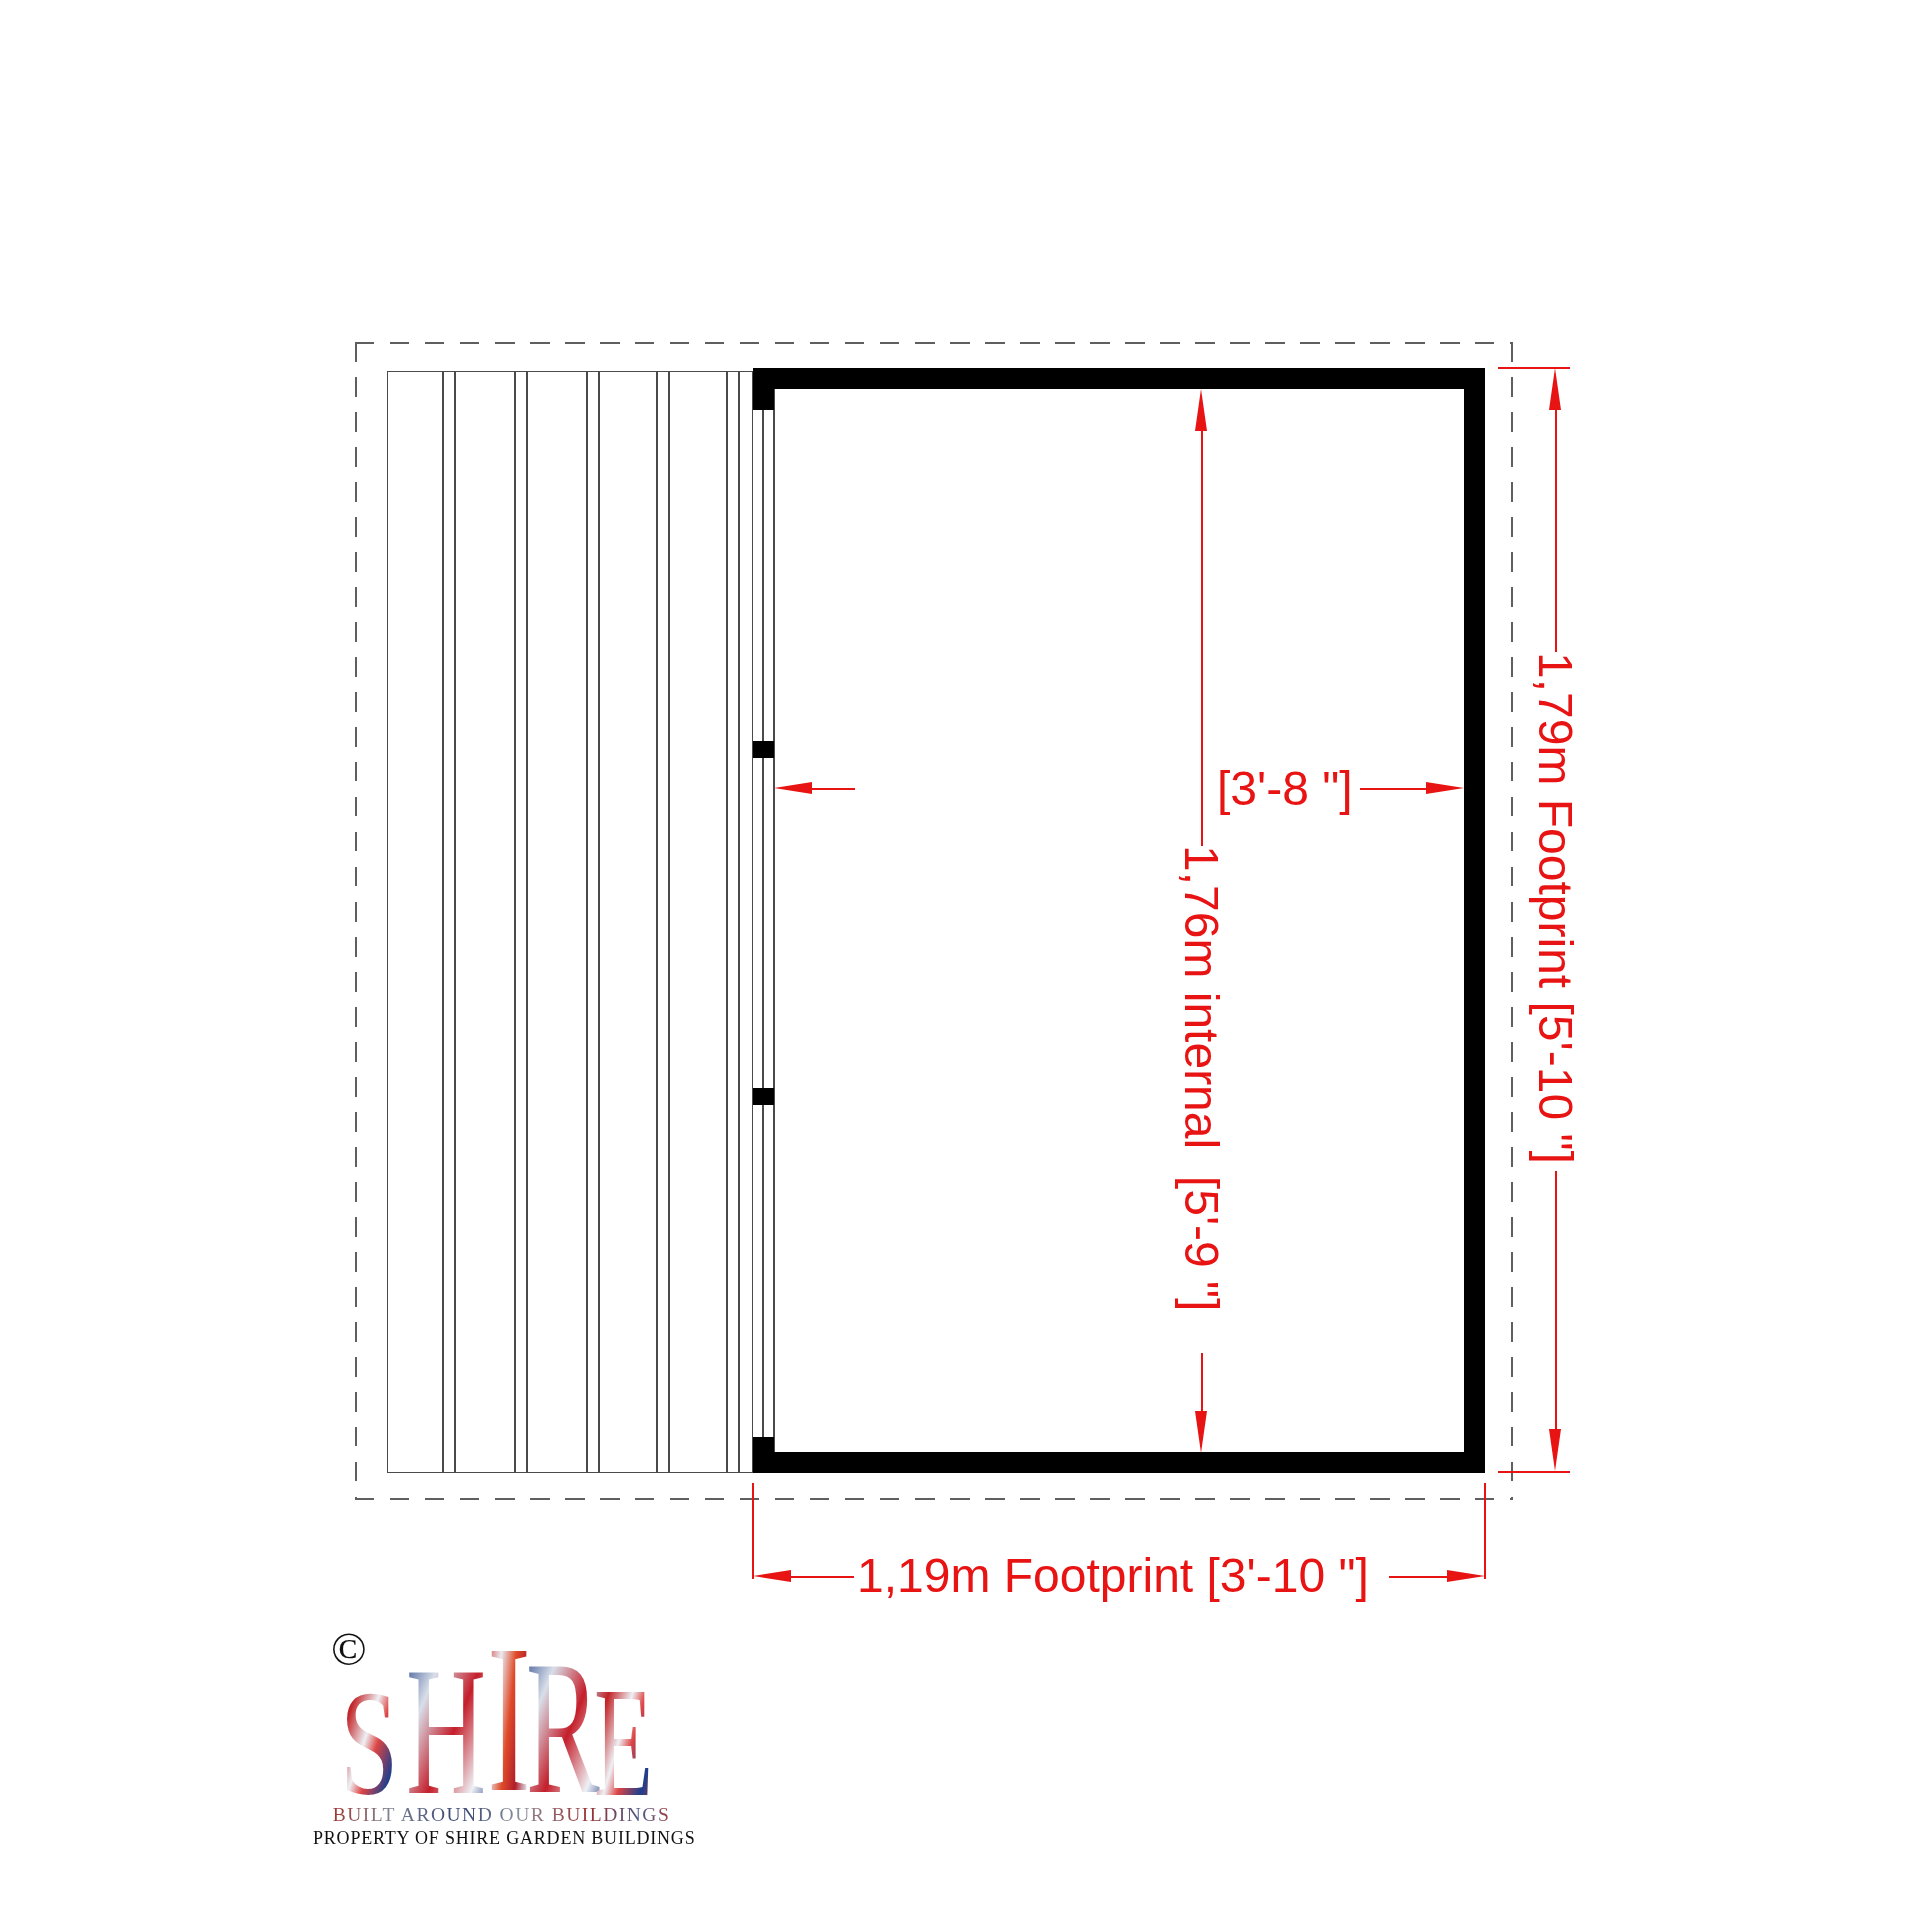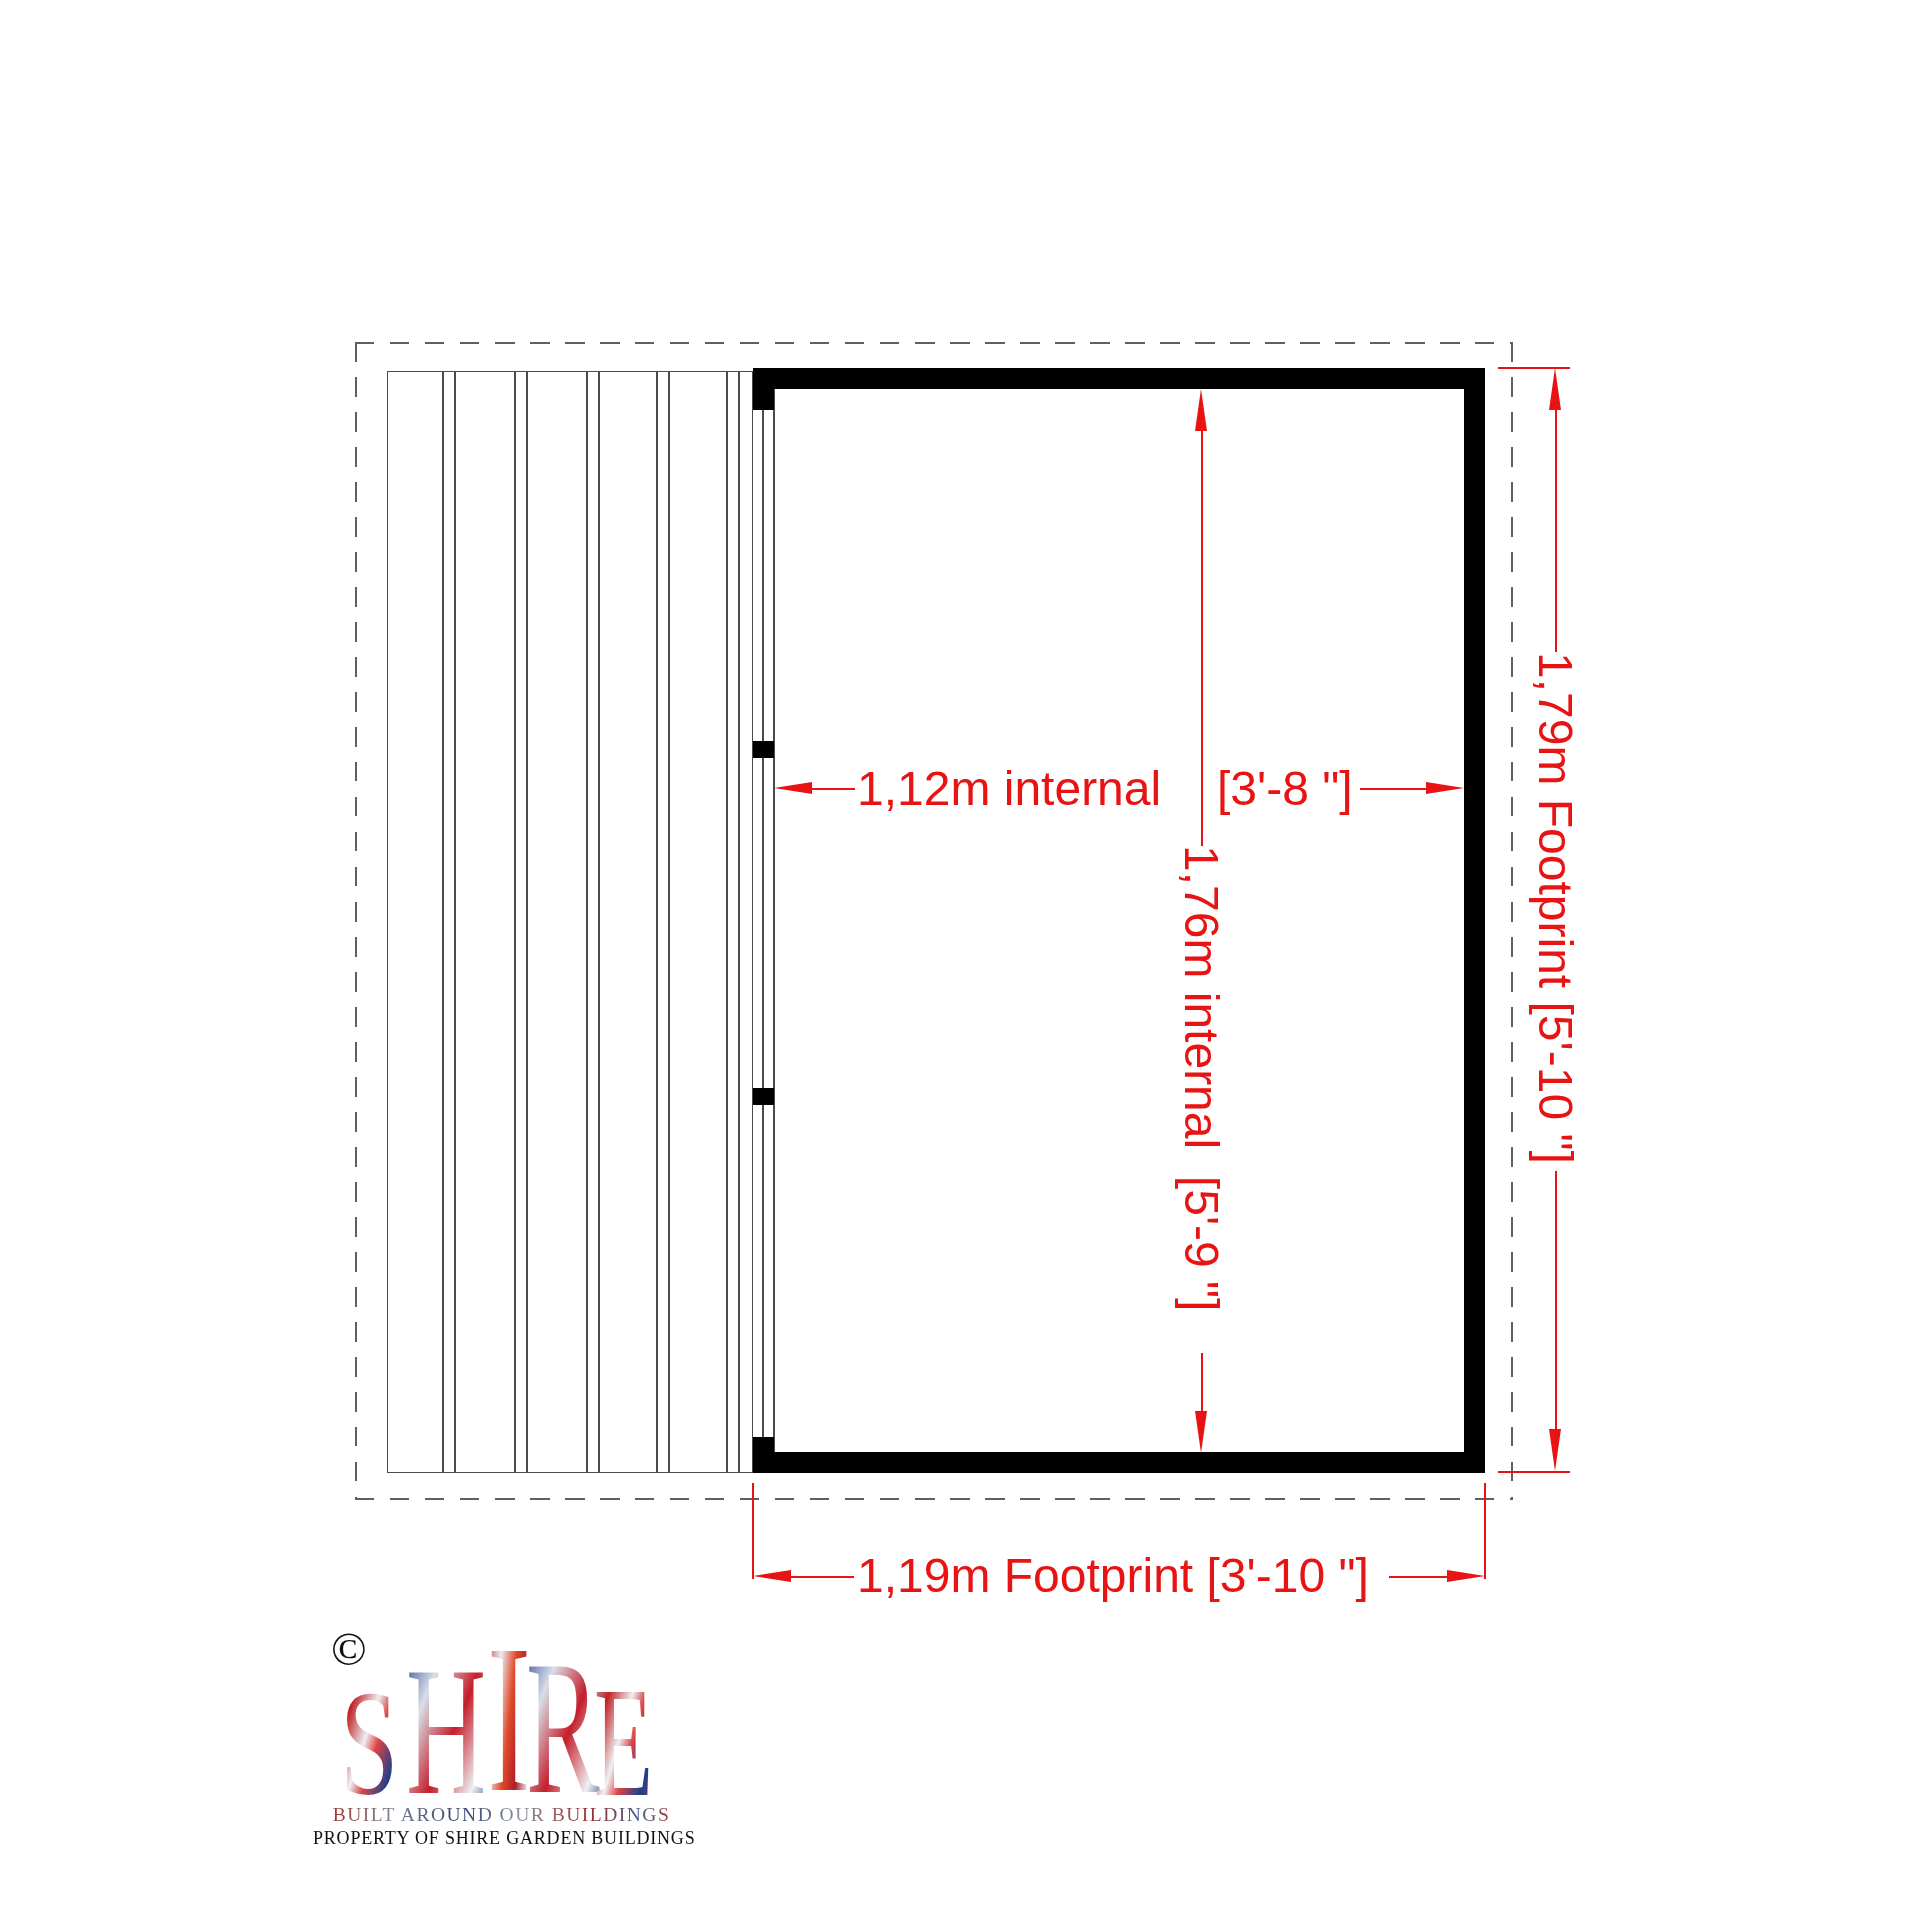--- a/index.html
+++ b/index.html
@@ -97,21 +97,20 @@
       <div class="frame-line" style="left: 762px;"></div>
       <div class="frame-line" style="left: 773px;"></div>
       <div class="hinge" style="top: 389px; height: 21px;"></div>
       <div class="hinge" style="top: 741px; height: 16.5px;"></div>
       <div class="hinge" style="top: 1088px; height: 16.5px;"></div>
       <div class="hinge" style="top: 1437px; height: 15px;"></div>
     </div>
 
   <div class="abs arr arr-left" style="left:774px;top:782px;"></div>
   <div class="abs red-h" style="left:812px;top:788px;width:43px;"></div>
-  <div class="abs dim-text" style="left:857px;top:764px;">1,12m internal</div>
   <div class="abs dim-text" style="left:1217px;top:764px;">[3'-8 "]</div>
   <div class="abs red-h" style="left:1360px;top:788px;width:66px;"></div>
   <div class="abs arr arr-right" style="left:1426px;top:782px;"></div>
 
   <div class="abs arr arr-up" style="left:1195px;top:389px;"></div>
   <div class="abs red-v" style="left:1201px;top:431px;height:415px;"></div>
   <div class="abs dim-text dim-text-v" style="left:1226px;top:845px;">1,76m internal  [5'-9 "]</div>
   <div class="abs red-v" style="left:1201px;top:1353px;height:58px;"></div>
   <div class="abs arr arr-down" style="left:1195px;top:1411px;"></div>
 

